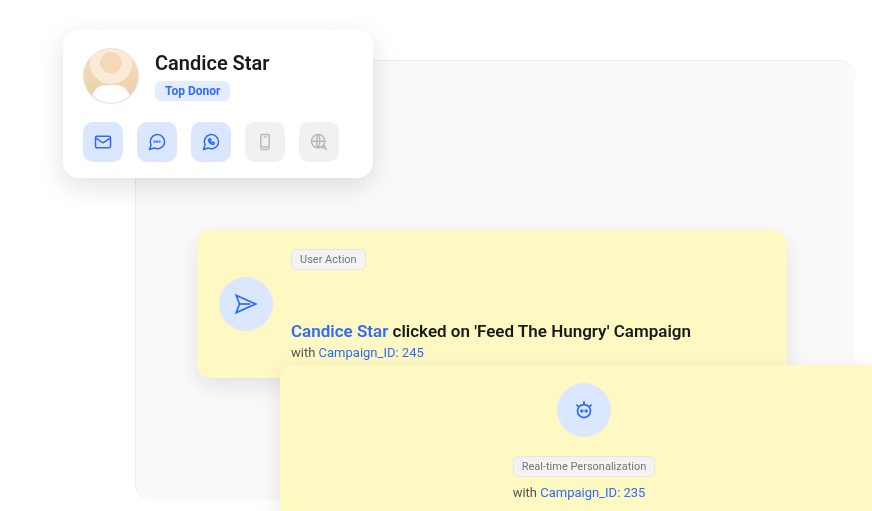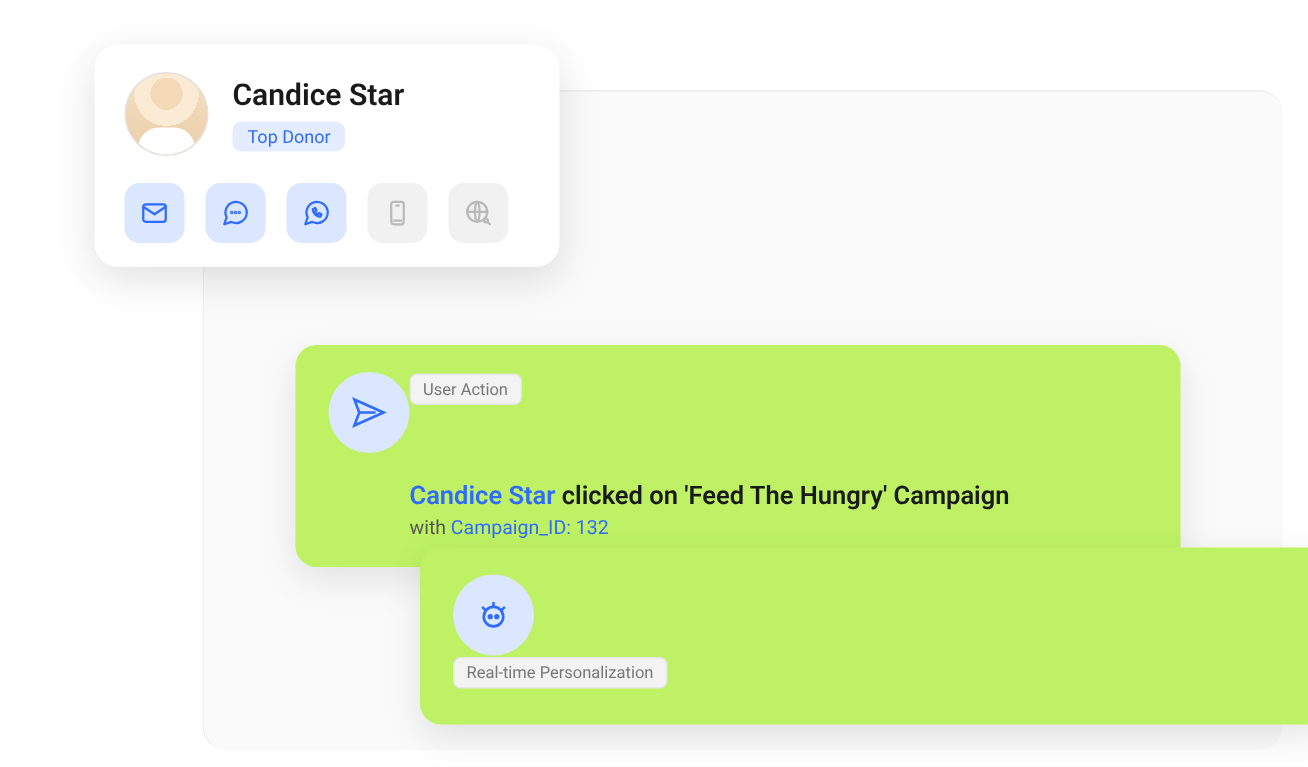--- a/index.html
+++ b/index.html
@@ -61,21 +61,21 @@
     font-weight: 600;
     color: #1a1a1a;
   }
   .badge {
     display: inline-block;
     margin-top: 6px;
     padding: 3px 10px;
     background: #e4edff;
     color: #2f6bff;
     font-size: 12px;
-    font-weight: 400;
+    font-weight: 700;
     border-radius: 6px;
   }
   .icon-row {
     display: flex;
     gap: 14px;
     margin-top: 18px;
   }
   .icon-btn {
     width: 40px;
     height: 40px;
@@ -85,26 +85,27 @@
     justify-content: center;
   }
   .icon-btn.active { background: #dbe6ff; }
   .icon-btn.inactive { background: #f1f1f1; }
   .icon-btn svg { width: 20px; height: 20px; }
   .icon-btn.active svg { stroke: #2f6bff; }
   .icon-btn.inactive svg { stroke: #b9b9b9; }
 
   .event-card {
     position: absolute;
-    background: #bef264;
+    background: #fef9c3;
     border-radius: 14px;
     box-shadow: 0 8px 24px rgba(0,0,0,0.10);
     padding: 18px 22px;
     display: flex;
-    align-items: flex-start;
+    gap: 18px;
+    align-items: center;
   }
   .event-card.one {
     left: 197px;
     top: 230px;
     width: 590px;
   }
   .event-card.two {
     left: 280px;
     top: 365px;
     width: 608px;
@@ -204,30 +205,33 @@
         <path d="M3 20l18-8L3 4l3 8-3 8z"></path>
         <path d="M6 12h10"></path>
       </svg>
   </div>
   <div>
     <span class="chip">User Action</span>
     <div class="event-title">
       <span class="blue">Candice Star</span><span> clicked on </span><span>'Feed The Hungry' Campaign</span>
     </div>
     <div class="event-sub">
-      <span>with </span><span class="blue">Campaign_ID: 132</span>
+      <span>with </span><span class="blue">Campaign_ID: 245</span>
     </div>
   </div>
 </div>
 
 <div class="event-card two">
   <div class="event-icon">
     <svg viewBox="0 0 24 24">
       <circle cx="12" cy="13" r="6"></circle>
       <path d="M12 7V4M7 9l-2-2M17 9l2-2"></path>
       <circle cx="10" cy="13" r="0.8"></circle>
         <circle cx="14" cy="13" r="0.8"></circle>
     </svg>
   </div>
   <div>
     <span class="chip">Real-time Personalization</span>
+    <div class="event-sub">
+      <span>with </span><span class="blue">Campaign_ID: 235</span>
+    </div>
   </div>
 </div>
 
 </body></html>

